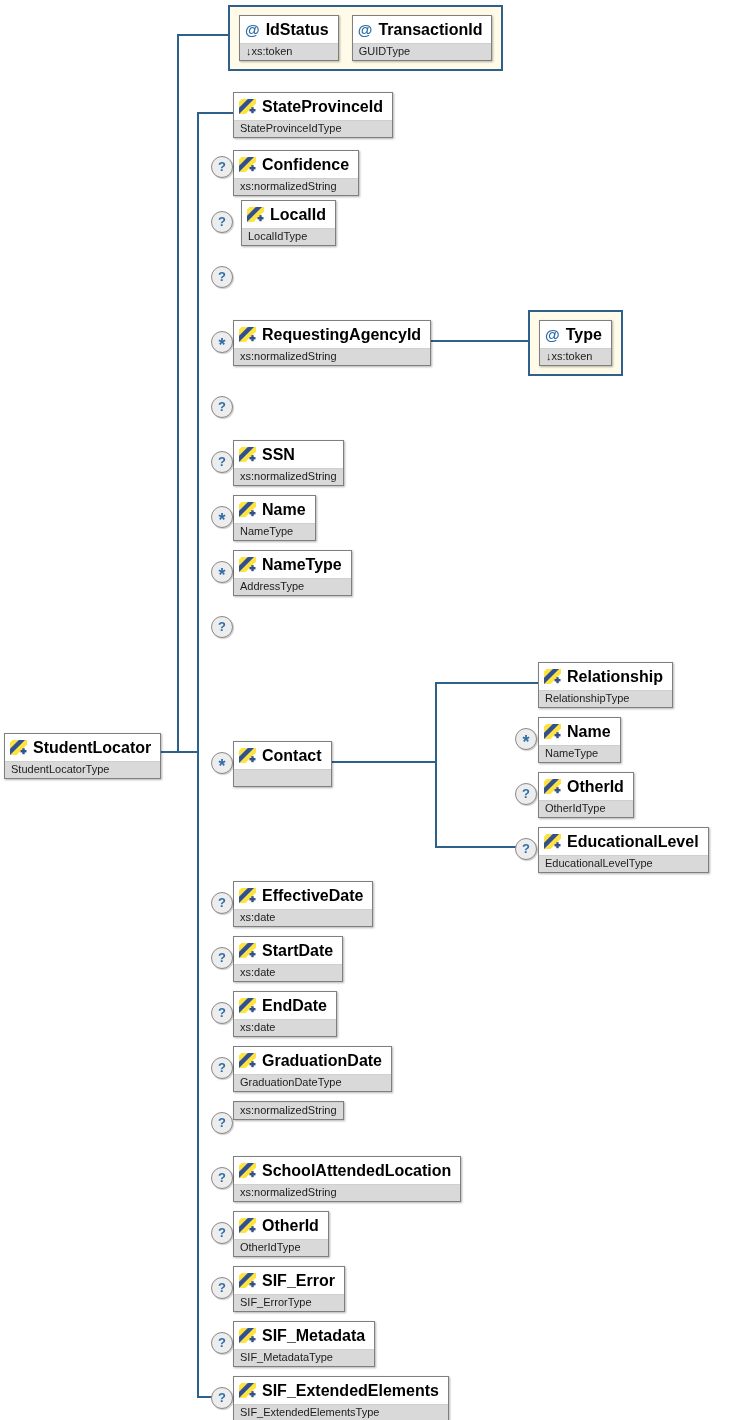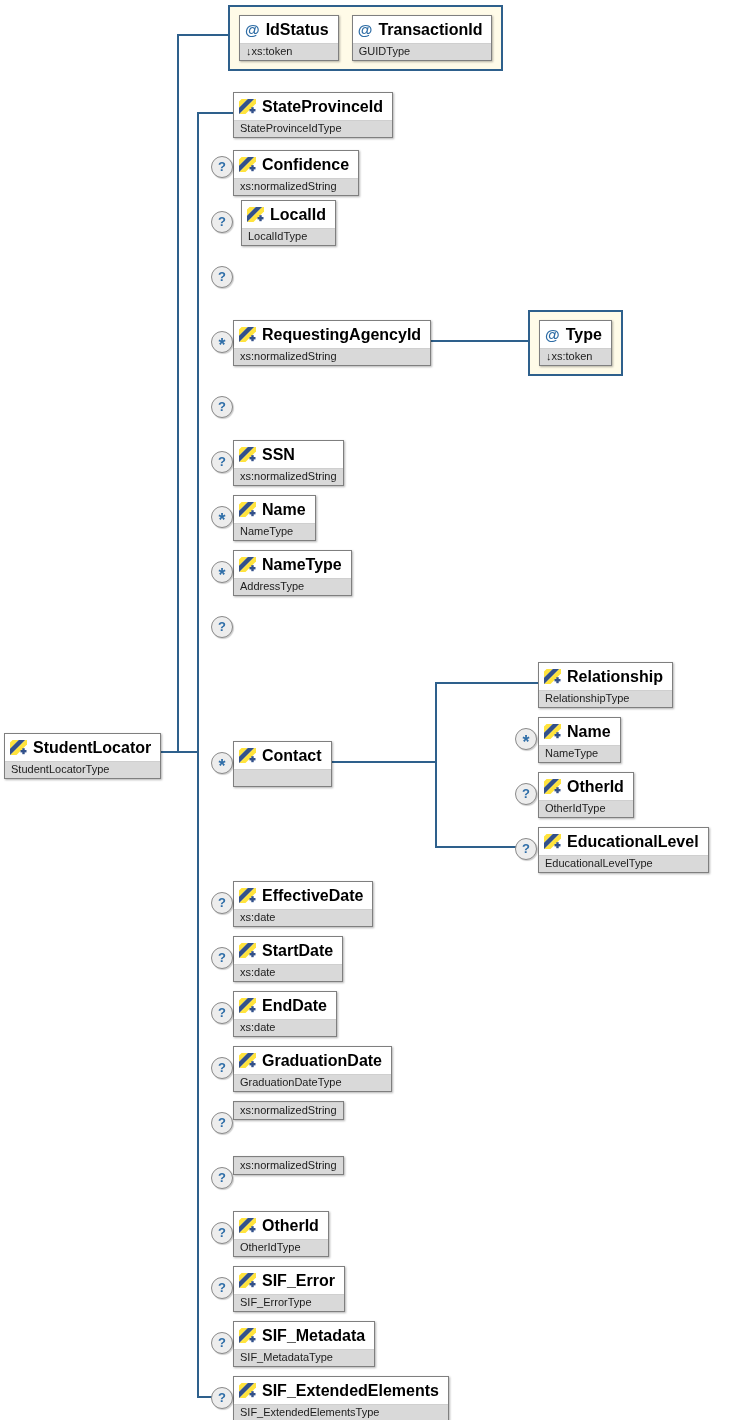--- a/index.html
+++ b/index.html
@@ -272,20 +272,26 @@
     <div class="btype">GraduationDateType</div>
   </div>
 
   <div class="occ" style="left:211px;top:1112px">?</div>
   <div class="ebox" style="left:233px;top:1101px">
     <div class="btype">xs:normalizedString</div>
   </div>
 
   <div class="occ" style="left:211px;top:1167px">?</div>
   <div class="ebox" style="left:233px;top:1156px">
+    <div class="bname">
+        <svg class="eicon">
+          <use href="#ic-el"></use>
+        </svg>
+        <span>SchoolAttendedLocation</span>
+      </div>
     <div class="btype">xs:normalizedString</div>
   </div>
 
   <div class="occ" style="left:211px;top:1222px">?</div>
   <div class="ebox" style="left:233px;top:1211px">
     <div class="bname">
         <svg class="eicon">
           <use href="#ic-el"></use>
         </svg>
         <span>OtherId</span>

